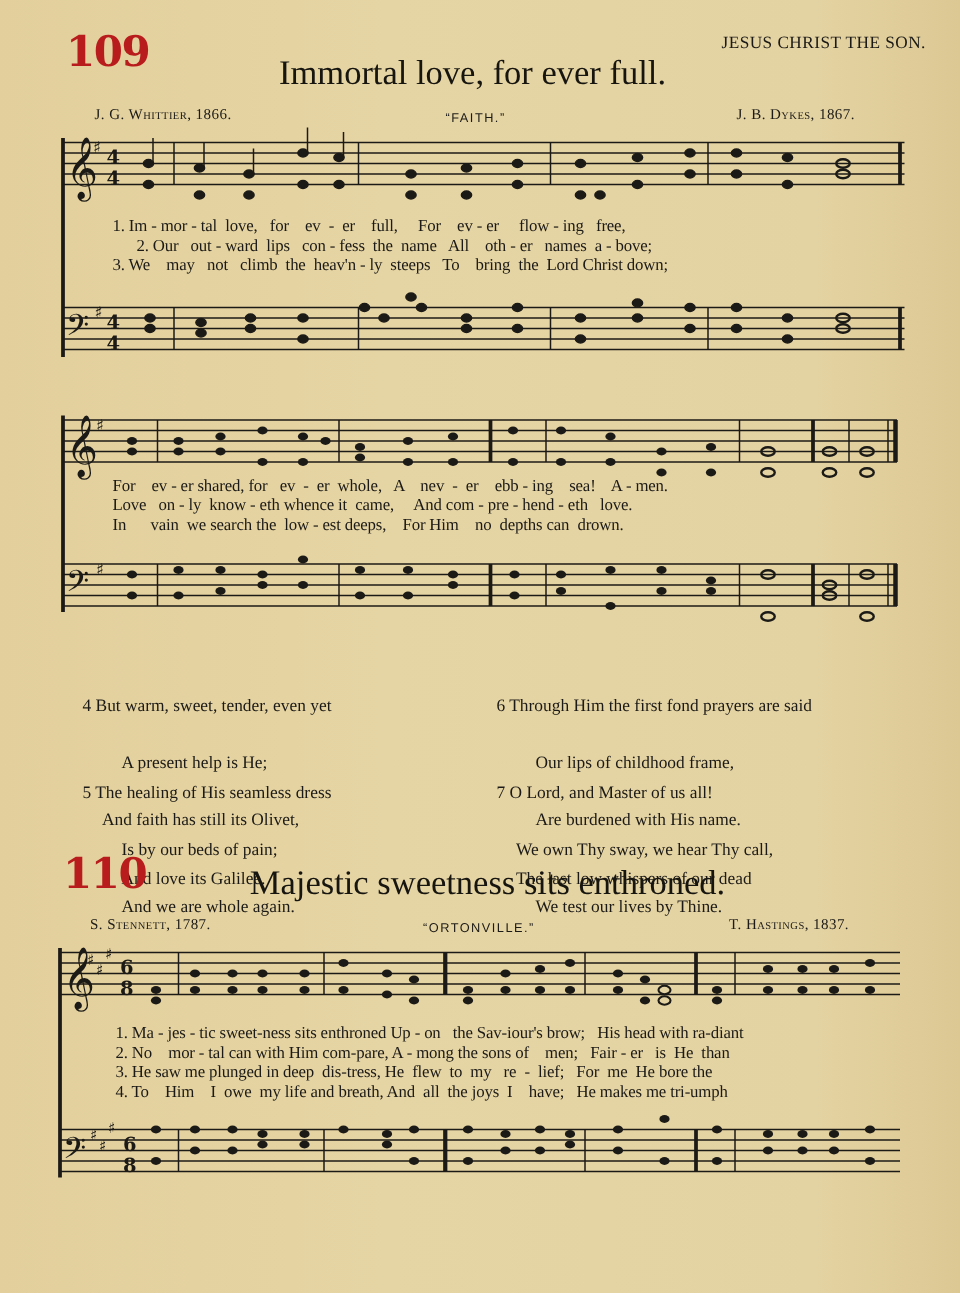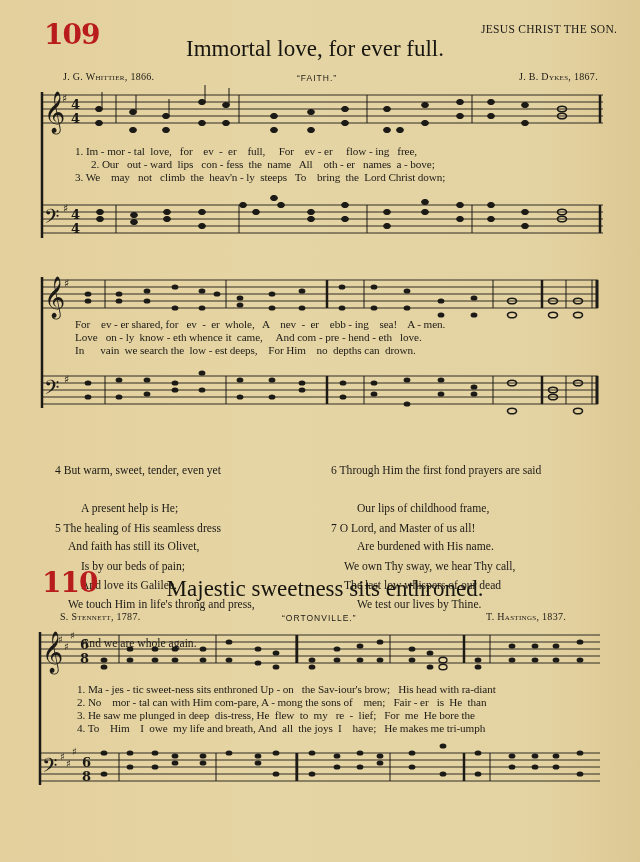--- a/index.html
+++ b/index.html
@@ -22,21 +22,21 @@
 </head>
 <body>
 
 <div class="abs section" style="left:481px; top:23px;">JESUS CHRIST THE SON.</div>
 
 <div>
   <div class="abs hymn-no" style="left:44px; top:18px;">109</div>
   <div class="abs hymn-title" style="top:36px;">Immortal love, for ever full.</div>
   <div class="abs credit" style="left:63px; top:71px;">J. G. Whittier, 1866.</div>
   <div class="abs tune" style="left:297px; top:73px;">“FAITH.”</div>
-  <div class="abs credit" style="left:491px; top:71px;margin-left:28px;">J. B. Dykes, 1867.</div>
+  <div class="abs credit" style="left:491px; top:71px;">J. B. Dykes, 1867.</div>
 
   <div>
     <svg style="left:0; top:0;" width="640" height="862">
       <g stroke="#1c1a16" stroke-width="0.9">
         <line x1="42" y1="95" x2="603" y2="95"></line>
           <line x1="42" y1="102" x2="603" y2="102"></line>
         <line x1="42" y1="109" x2="603" y2="109"></line>
           <line x1="42" y1="116" x2="603" y2="116"></line>
         <line x1="42" y1="123" x2="603" y2="123"></line>
         <line x1="42" y1="205" x2="603" y2="205"></line>
@@ -252,21 +252,20 @@
 
   <div class="abs stanza" style="left:55px; top:439px;">
     <div><span>4</span> <span>But warm, sweet, tender, even yet</span></div>
     <div style="padding-left:26px;">A present help is He;</div>
     <div style="padding-left:13px;">And faith has still its Olivet,</div>
     <div style="padding-left:26px;">And love its Galilee.</div>
   </div>
   <div class="abs stanza" style="left:55px; top:497px;">
     <div><span>5</span> <span>The healing of His seamless dress</span></div>
     <div style="padding-left:26px;">Is by our beds of pain;</div>
-    <div style="padding-left:13px;">We touch Him in life's throng and press,</div>
     <div style="padding-left:26px;">And we are whole again.</div>
   </div>
   <div class="abs stanza" style="left:331px; top:439px;">
     <div><span>6</span> <span>Through Him the first fond prayers are said</span></div>
     <div style="padding-left:26px;">Our lips of childhood frame,</div>
     <div style="padding-left:26px;">Are burdened with His name.</div>
     <div style="padding-left:13px;">The last low whispers of our dead</div>
   </div>
   <div class="abs stanza" style="left:331px; top:497px;">
     <div><span>7</span> <span>O Lord, and Master of us all!</span></div>

